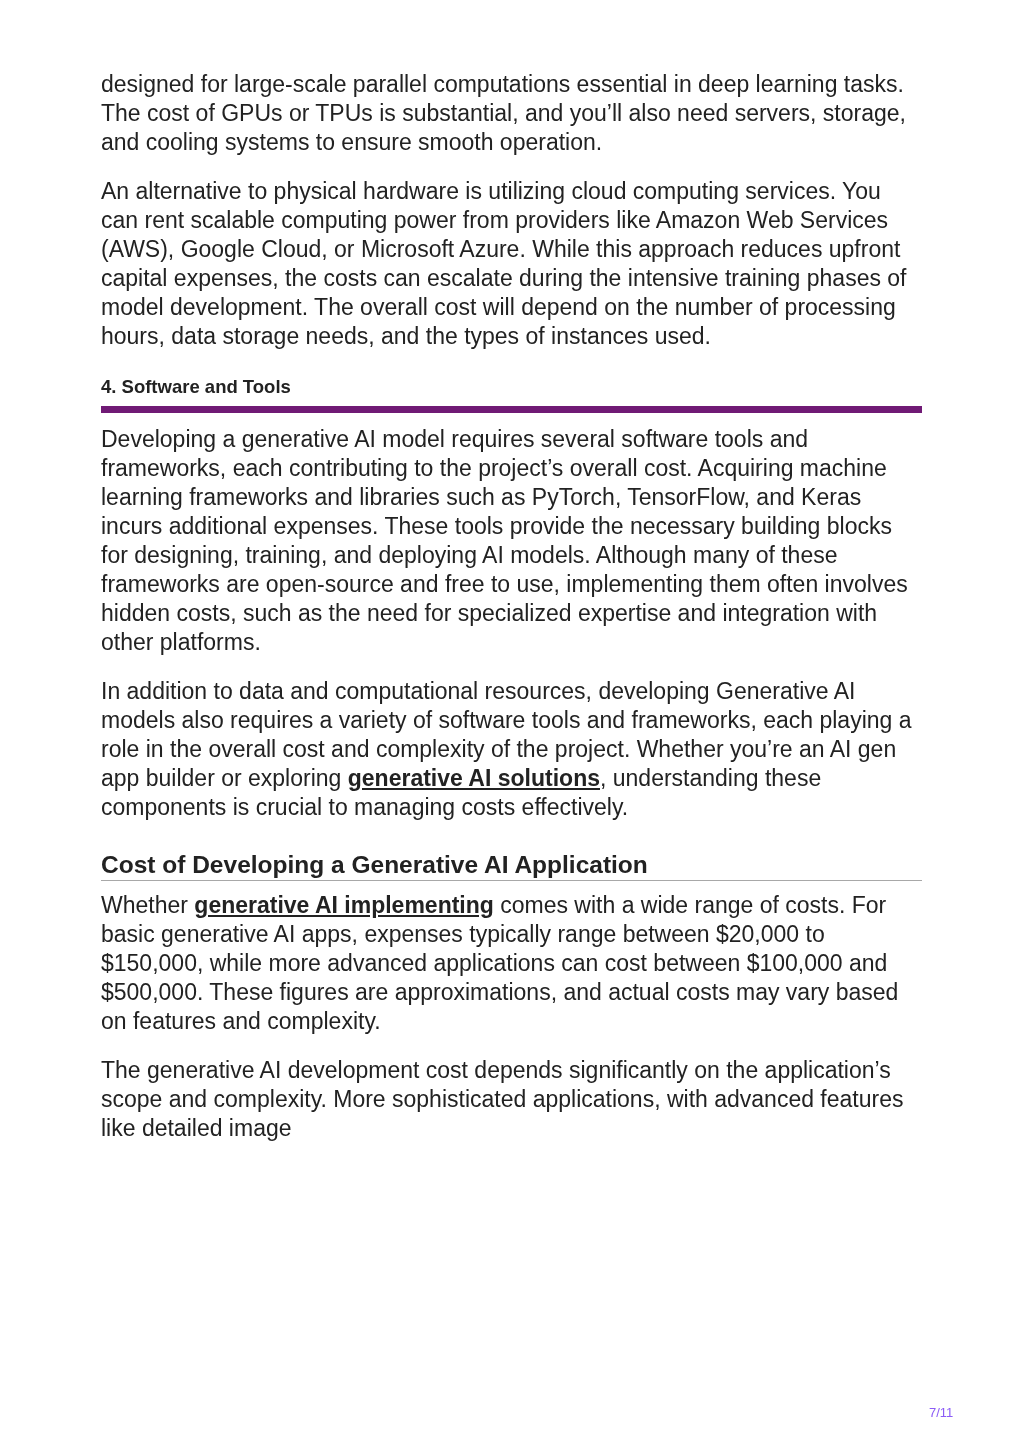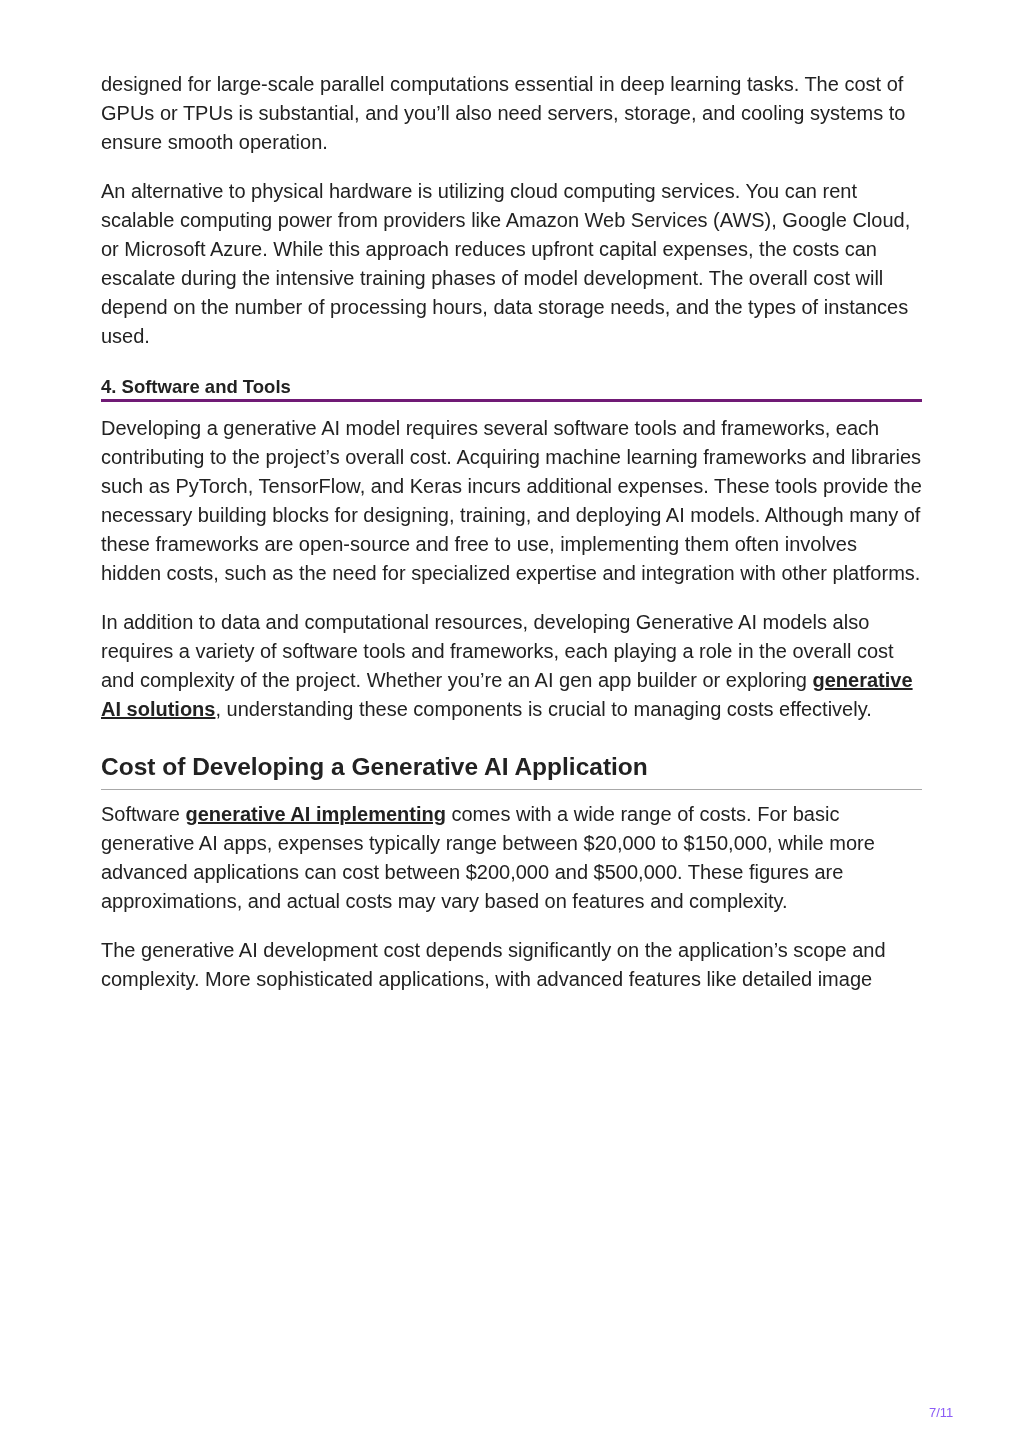--- a/index.html
+++ b/index.html
@@ -1,45 +1,45 @@
 <!DOCTYPE html>
 <html><head>
 <meta charset="utf-8">
 <style>
   html, body { margin: 0; padding: 0; background: #ffffff; }
   body {
     width: 1024px; height: 1449px; position: relative; overflow: hidden;
     font-family: "Liberation Sans", sans-serif; color: #222222;
   }
   .page { position: absolute; left: 101px; top: 70px; width: 821px; }
-  p { margin: 0; font-size: 20px; line-height: 29px; }
+  p { margin: 0; font-size: 23px; line-height: 29px; }
   .p1 { margin-bottom: 20px; }
   .p-sp { margin-bottom: 20px; }
   .h4 {
     font-weight: bold; font-size: 18.5px; line-height: 24px;
-    padding-bottom: 0; border-bottom: 3px solid #701a75; margin: 16px 0 12px 0;
+    padding-bottom: 7px; border-bottom: 7px solid #701a75; margin: 16px 0 12px 0;
   }
   .h4-plain { font-weight: bold; font-size: 18.5px; line-height: 24px; margin: 20px 0 2px 0; }
   .h2 {
     font-weight: bold; font-size: 24.5px; line-height: 30px;
-    padding-bottom: 7px; border-bottom: 1px solid #a8a8a8; margin: 0 0 10px 0;
+    border-bottom: 1px solid #a8a8a8; margin: 0 0 10px 0;
   }
   a { color: #222222; text-decoration: underline; font-weight: bold; }
   .pnum { position: absolute; left: 929px; top: 1405px; font-size: 13px; color: #8b5cf6; }
 </style>
 </head>
 <body>
 
 <div class="page">
   <p class="p1">designed for large-scale parallel computations essential in deep learning tasks. The cost of GPUs or TPUs is substantial, and you’ll also need servers, storage, and cooling systems to ensure smooth operation.</p>
   <p class="p-sp">An alternative to physical hardware is utilizing cloud computing services. You can rent scalable computing power from providers like Amazon Web Services (AWS), Google Cloud, or Microsoft Azure. While this approach reduces upfront capital expenses, the costs can escalate during the intensive training phases of model development. The overall cost will depend on the number of processing hours, data storage needs, and the types of instances used.</p>
 
   <div class="h4" style="margin-top:24px;">4. Software and Tools</div>
   <p class="p-sp">Developing a generative AI model requires several software tools and frameworks, each contributing to the project’s overall cost. Acquiring machine learning frameworks and libraries such as PyTorch, TensorFlow, and Keras incurs additional expenses. These tools provide the necessary building blocks for designing, training, and deploying AI models. Although many of these frameworks are open-source and free to use, implementing them often involves hidden costs, such as the need for specialized expertise and integration with other platforms.</p>
   <p class="p-sp"><span>In addition to data and computational resources, developing Generative AI models also requires a variety of software tools and frameworks, each playing a role in the overall cost and complexity of the project. Whether you’re an AI gen app builder or exploring </span><a href="#">generative AI solutions</a><span>, understanding these components is crucial to managing costs effectively.</span></p>
 
   <div class="h2" style="margin-top:28px;">Cost of Developing a Generative AI Application</div>
-  <p class="p-sp"><span>Software </span><a href="#">generative AI implementing</a><span> comes with a wide range of costs. For basic generative AI apps, expenses typically range between $20,000 to $150,000, while more advanced applications can cost between $200,000 and $500,000. These figures are approximations, and actual costs may vary based on features and complexity.</span></p>
+  <p class="p-sp"><span>Whether </span><a href="#">generative AI implementing</a><span> comes with a wide range of costs. For basic generative AI apps, expenses typically range between $20,000 to $150,000, while more advanced applications can cost between $100,000 and $500,000. These figures are approximations, and actual costs may vary based on features and complexity.</span></p>
 
   <p>The generative AI development cost depends significantly on the application’s scope and complexity. More sophisticated applications, with advanced features like detailed image</p>
 </div>
 
 <div class="pnum">7/11</div>
 
 </body></html>

